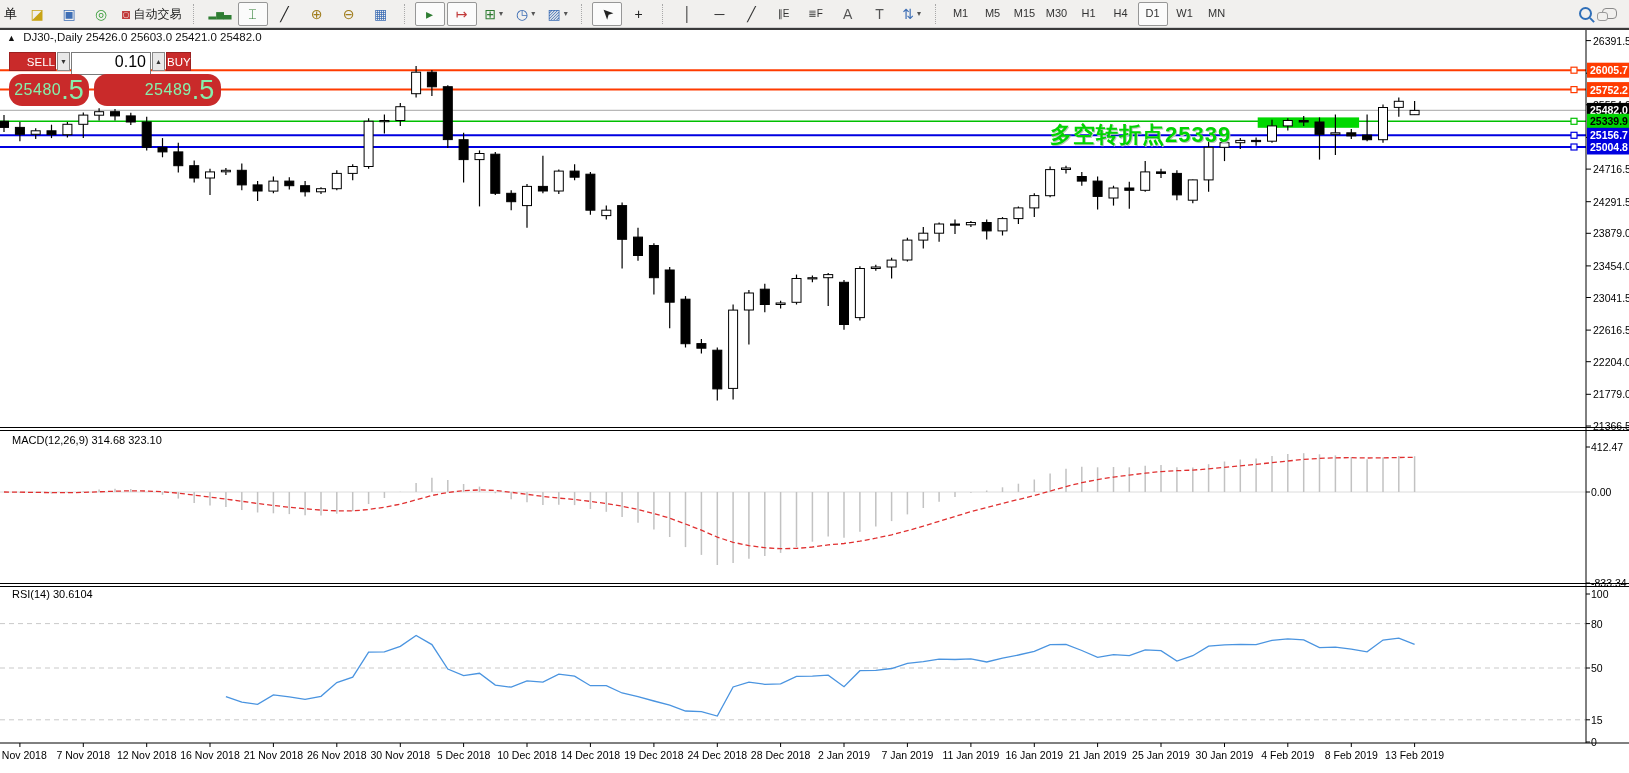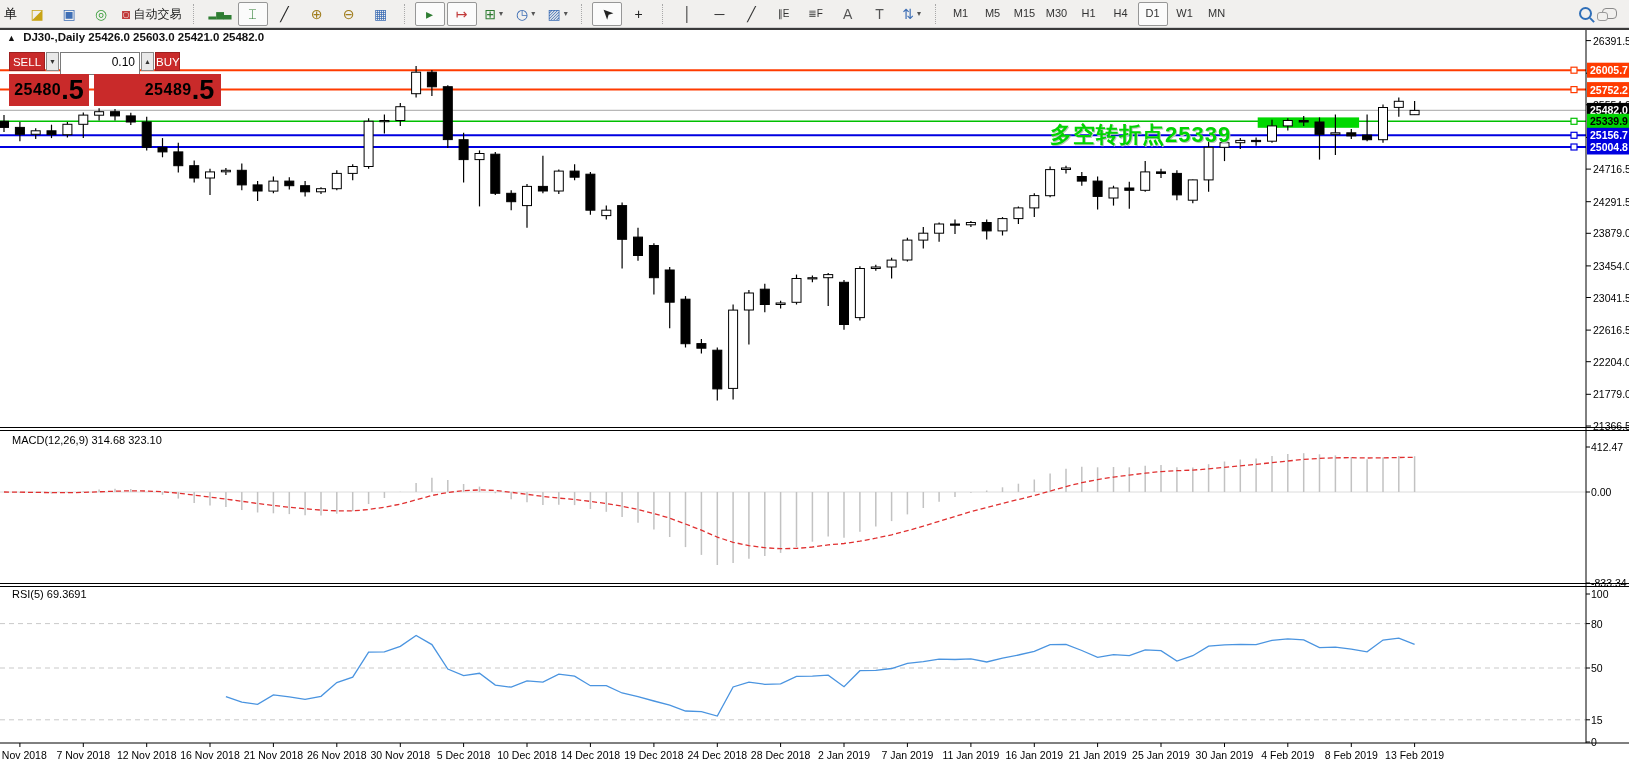--- a/index.html
+++ b/index.html
@@ -22,34 +22,34 @@
   .autotrade-label{font-size:12px;color:#222;margin-left:3px;}
   .spacer{flex:1;}
   .rot225{transform:rotate(225deg);display:inline-block;}
   .mag-icon{width:9px;height:9px;border:2px solid #2f6fb8;border-radius:50%;position:relative;margin:0 6px;}
   .mag-icon::after{content:"";position:absolute;width:6px;height:2px;background:#2f6fb8;
       transform:rotate(45deg);right:-5px;bottom:-3px;}
   .chat-icon{width:13px;height:9px;border:1.5px solid #8a8a8a;border-radius:4px;position:relative;margin:0 8px 0 4px;}
   .chat-icon::after{content:"";position:absolute;width:9px;height:7px;border:1.5px solid #9a9a9a;
       border-radius:3px;left:-6px;top:3px;background:#f1f0ee;}
   
-  .chart-title{position:absolute;left:7px;top:31px;z-index:4;font-size:11.5px;font-weight:bold;color:#111;}
+  .chart-title{position:absolute;left:7px;top:31px;z-index:4;font-size:11.5px;font-weight:normal;color:#111;}
   .chart-title .tri{font-size:9px;margin-right:4px;}
   .oneclick{position:absolute;left:9px;top:52px;z-index:4;width:212px;}
   .oc-row1{display:flex;height:19px;}
   .ocbtn{border:1px solid #9c1f1f;background:#c92a2a;color:#fff;font-size:11.5px;
          font-family:"Liberation Sans",sans-serif;padding:0;cursor:pointer;}
-  .ocbtn.sell{width:36px;}  .ocbtn.buy{width:25px;margin-left:1px;}
+  .ocbtn.sell{width:47px;text-align:right;}  .ocbtn.buy{width:25px;margin-left:1px;}
   .spinbtn{width:13px;border:1px solid #8a8a8a;background:#e9e9e9;color:#333;font-size:7px;
          padding:0;cursor:pointer;margin-left:1px;}
-  .volfield{width:74px;height:17px;border:1px solid #7a7a7a;font-size:12px;text-align:right;
+  .volfield{width:74px;height:17px;border:1px solid #7a7a7a;font-size:16px;text-align:right;
          padding:0 4px 4px 0;margin-left:1px;font-family:"Liberation Sans",sans-serif;}
   .oc-row2{display:flex;margin-top:3px;}
-  .bp{background:#c92a2a;color:#000000;width:100px;height:32px;display:flex;align-items:center;
-      justify-content:center;font-weight:bold;cursor:pointer;}
+  .bp{background:#c92a2a;color:#86efac;width:100px;height:32px;display:flex;align-items:center;
+      justify-content:center;font-weight:normal;cursor:pointer;border-radius:13px;}
   .bp+.bp{margin-left:5px;width:104px;padding-left:44px;}
   .bp .int{font-size:16px;letter-spacing:0.5px;}
   .bp .frac{font-size:27px;line-height:27px;}
   .ind-label{position:absolute;z-index:4;font-size:11px;color:#000;left:12px;}
   .annotation{position:absolute;z-index:3;font-size:22px;font-weight:bold;letter-spacing:1px;
       text-shadow:1px 1px 0 #b9c4b9;}
 </style>
 </head>
 <body>
 
@@ -725,14 +725,14 @@
       <div class="bp">
         <span class="int">25489</span>
           <span class="frac">.5</span>
       </div>
     </div>
   </div>
 
   <div class="annotation" id="annotation" style="left: 1050px; top: 120px; color: rgb(0, 212, 0);">多空转折点25339</div>
 
   <div class="ind-label" style="top:434px;">MACD(12,26,9) 314.68 323.10</div>
-  <div class="ind-label" style="top:588px;">RSI(5) 69.3691</div>
+  <div class="ind-label" style="top:588px;">RSI(14) 30.6104</div>
 </div>
 
 </body></html>

